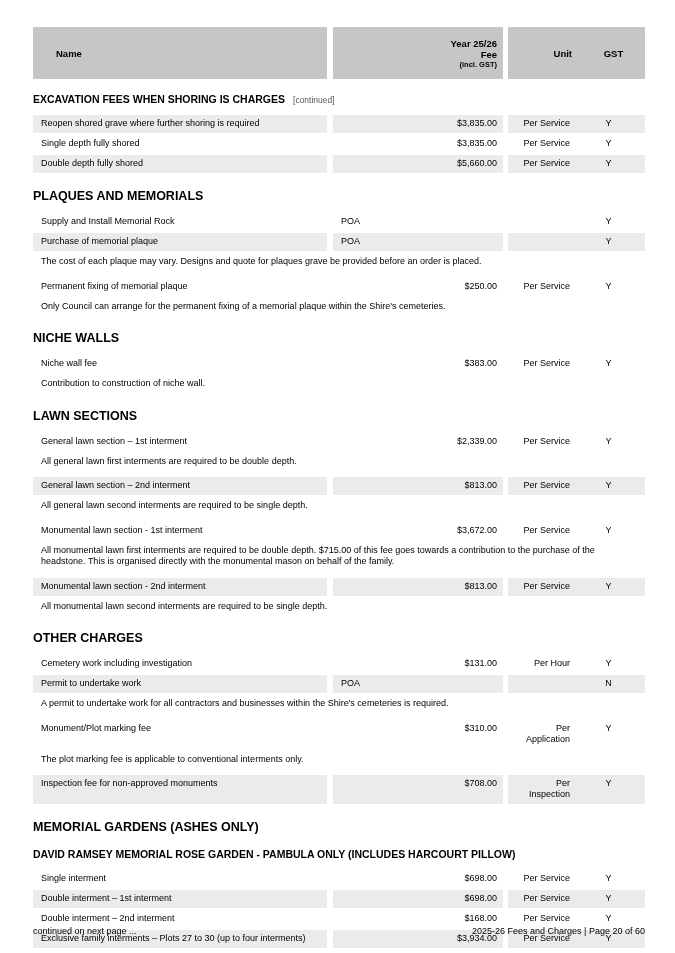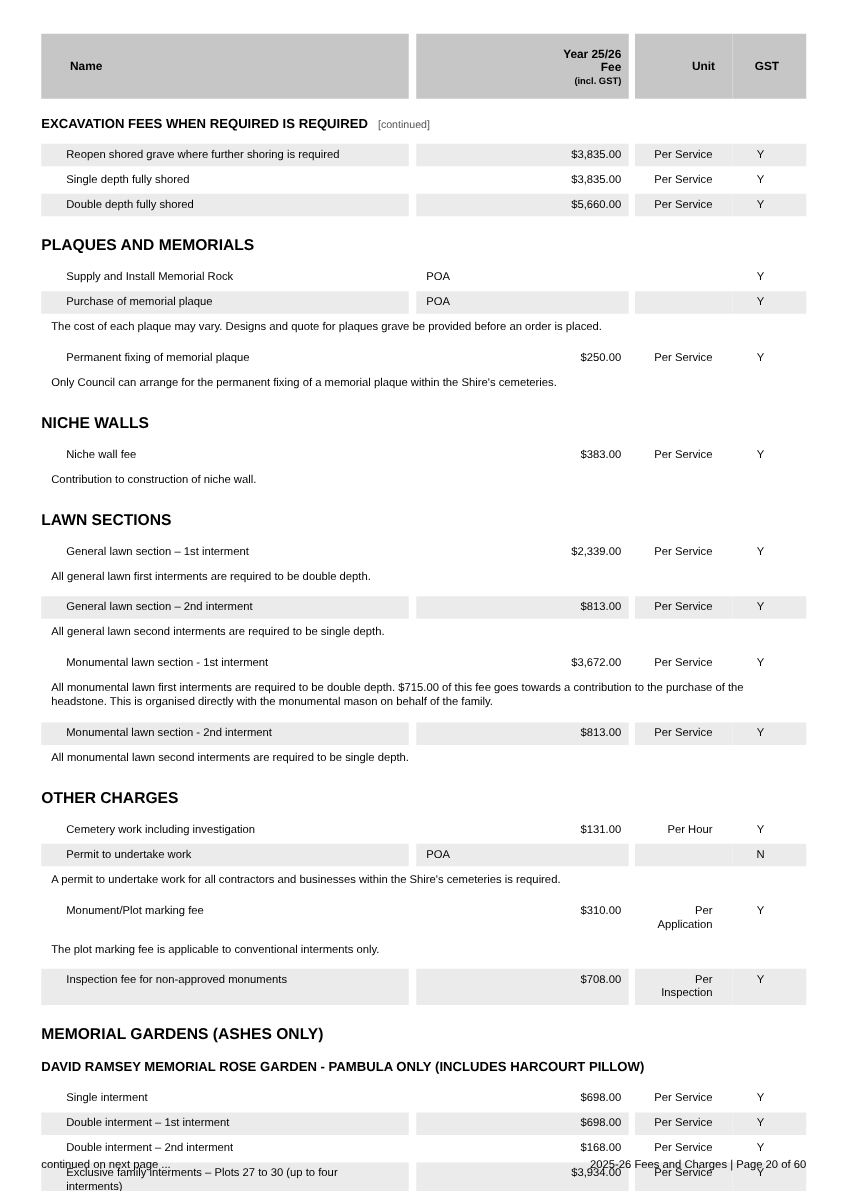--- a/index.html
+++ b/index.html
@@ -36,21 +36,21 @@
   }
 
   
   .sec-h1 { font-size:12.5px; font-weight:bold; margin:16px 0 10px 0; }
   .sec-h2 { font-size:10.5px; font-weight:bold; margin:14px 0 10px 0; }
   .continued { font-size:8.5px; font-weight:normal; color:#555; margin-left:8px;text-align:right; }
 
   .row { display:grid; grid-template-columns:294px 6px 170px 5px 78px 59px; margin-bottom:2px; }
   .row .cell { padding-top:3px; padding-bottom:4px; font-size:9px; line-height:11px; }
   .row.shaded .cell { background:var(--row-shade); }
-  .cell.name { padding-left:20px; padding-right:10px; }
+  .cell.name { padding-left:8px; padding-right:10px; }
   .cell.fee-right { text-align:right; padding-right:6px; }
   .cell.fee-left  { text-align:left;  padding-left:8px; }
   .cell.unit { text-align:right; padding-right:16px; white-space:pre-line; }
   .cell.gst  { text-align:center; padding-right:14px; }
 
   .note { font-size:9px; line-height:11.5px; padding:3px 8px; margin:1px 0 7px 0; }
 
   
   .footer {
     position:absolute; left:33px; top:926px; width:612px;
@@ -72,21 +72,21 @@
         <div>Fee</div>
         <div class="small">(incl. GST)</div>
       </div>
       <div class="gap"></div>
       <div class="hunit">Unit</div>
       <div class="hgst">GST</div>
     </div>
 
     <div>
         <section>
-          <div class="sec-h2"><span>EXCAVATION FEES WHEN REQUIRED IS REQUIRED</span><span class="continued">[continued]</span></div>
+          <div class="sec-h2"><span>EXCAVATION FEES WHEN SHORING IS CHARGES</span><span class="continued">[continued]</span></div>
           <div class="row shaded">
             <div class="cell name">Reopen shored grave where further shoring is required</div>
             <div class="gap"></div>
             <div class="cell fee-right">$3,835.00</div>
             <div class="gap"></div>
             <div class="cell unit">Per Service</div>
             <div class="cell gst">Y</div>
           </div>
           <div class="row">
             <div class="cell name">Single depth fully shored</div>

